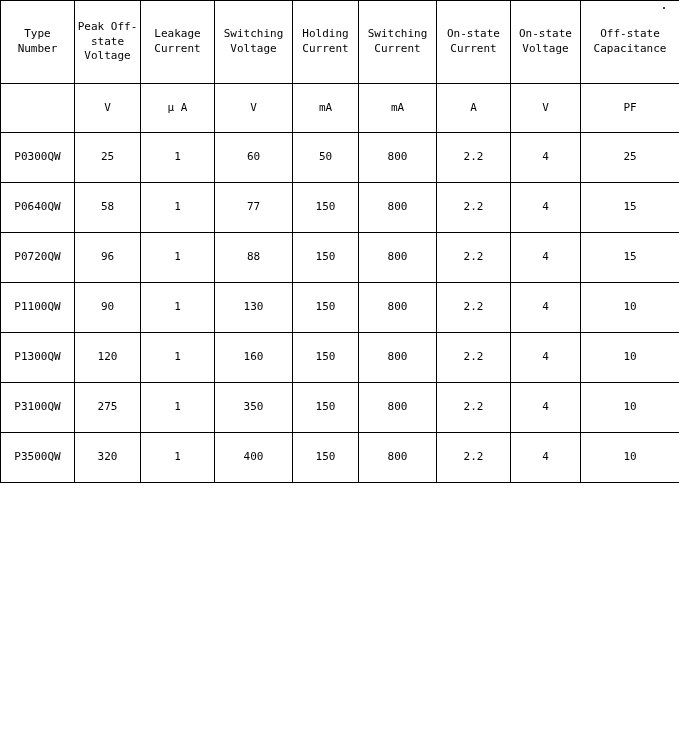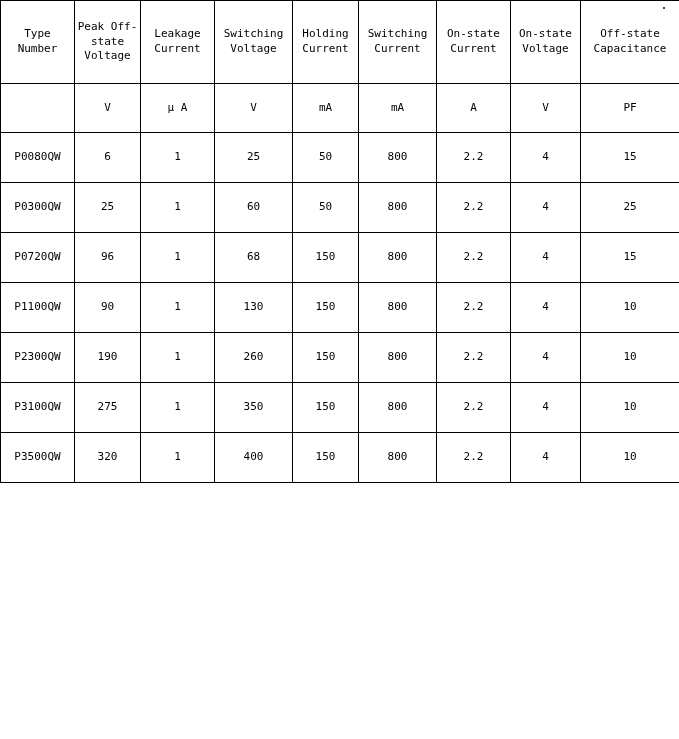--- a/index.html
+++ b/index.html
@@ -135,68 +135,68 @@
         <td>V</td>
         <td>mA</td>
         <td>mA</td>
         <td>A</td>
         <td>V</td>
         <td>PF</td>
       </tr>
     </thead>
     <tbody id="table-body">
         <tr class="data-row">
-          <td>P0080QW</td>
-          <td>6</td>
-          <td>1</td>
-          <td>25</td>
-          <td>50</td>
-          <td>800</td>
-          <td>2.2</td>
-          <td>4</td>
-          <td>15</td>
-        </tr>
-        <tr class="data-row">
           <td>P0300QW</td>
           <td>25</td>
           <td>1</td>
           <td>60</td>
           <td>50</td>
           <td>800</td>
           <td>2.2</td>
           <td>4</td>
           <td>25</td>
         </tr>
         <tr class="data-row">
+          <td>P0640QW</td>
+          <td>58</td>
+          <td>1</td>
+          <td>77</td>
+          <td>150</td>
+          <td>800</td>
+          <td>2.2</td>
+          <td>4</td>
+          <td>15</td>
+        </tr>
+        <tr class="data-row">
           <td>P0720QW</td>
           <td>96</td>
           <td>1</td>
-          <td>68</td>
+          <td>88</td>
           <td>150</td>
           <td>800</td>
           <td>2.2</td>
           <td>4</td>
           <td>15</td>
         </tr>
         <tr class="data-row">
           <td>P1100QW</td>
           <td>90</td>
           <td>1</td>
           <td>130</td>
           <td>150</td>
           <td>800</td>
           <td>2.2</td>
           <td>4</td>
           <td>10</td>
         </tr>
         <tr class="data-row">
-          <td>P2300QW</td>
-          <td>190</td>
-          <td>1</td>
-          <td>260</td>
+          <td>P1300QW</td>
+          <td>120</td>
+          <td>1</td>
+          <td>160</td>
           <td>150</td>
           <td>800</td>
           <td>2.2</td>
           <td>4</td>
           <td>10</td>
         </tr>
         <tr class="data-row">
           <td>P3100QW</td>
           <td>275</td>
           <td>1</td>

